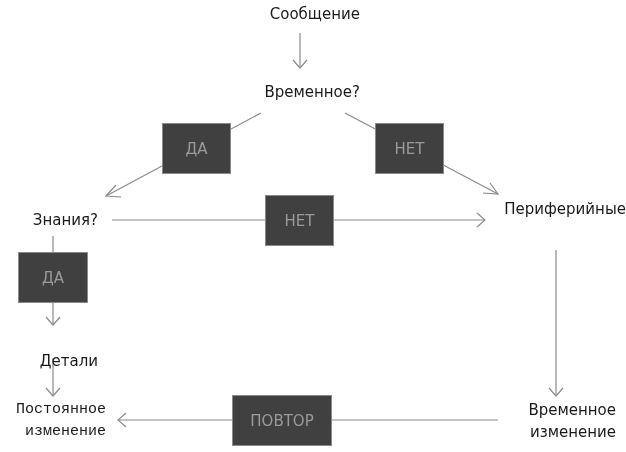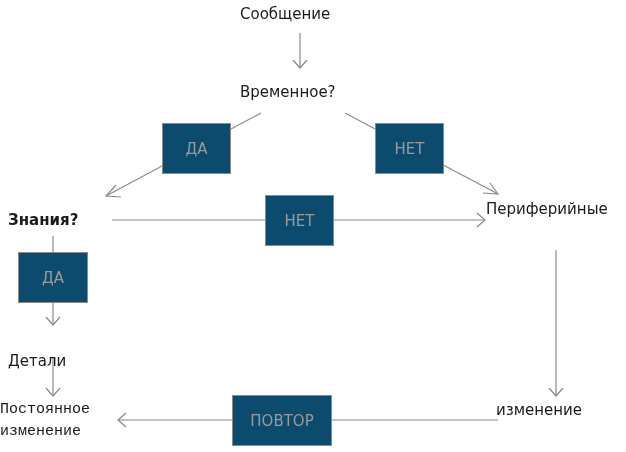--- a/index.html
+++ b/index.html
@@ -1,21 +1,21 @@
 <!DOCTYPE html>
 <html><head>
 <meta charset="utf-8">
 <style>
   html, body { margin:0; padding:0; background:#ffffff; }
   body { width:626px; height:452px; position:relative; overflow:hidden;
          font-family:"DejaVu Sans", sans-serif; }
   svg { position:absolute; left:0; top:0; }
-  .node { position:absolute; color:#1a1a1a; font-size:15px; text-align:left;
+  .node { position:absolute; color:#1a1a1a; font-size:15px; text-align:right;
           line-height:22px; white-space:nowrap; }
-  .box { position:absolute; border:1px solid #8a8a8a; background:#0c4a6e;
+  .box { position:absolute; border:1px solid #8a8a8a; background:#404040;
          color:#9a9a9a; font-size:15px; display:flex; align-items:center;
          justify-content:center; box-sizing:border-box; }
 </style>
 </head>
 <body>
 
 <svg width="626" height="452">
   <g stroke="#8a8a8a" stroke-width="1.2" fill="none">
 
     <line x1="300" y1="33" x2="300" y2="68"></line>
@@ -39,27 +39,28 @@
     <line x1="556" y1="250" x2="556" y2="396"></line>
     <polyline points="549,388 556,396 563,388"></polyline>
 
     <line x1="498" y1="420" x2="118" y2="420"></line>
     <polyline points="126,413 118,420 126,427"></polyline>
   </g>
 </svg>
 
 <div class="node" style="left:240px; top:3px; width:120px;">Сообщение</div>
 <div class="node" style="left:240px; top:81px; width:120px;">Временное?</div>
-<div class="node" style="left:8px; top:209px; width:90px;font-weight:bold;">Знания?</div>
+<div class="node" style="left:8px; top:209px; width:90px;">Знания?</div>
 <div class="node" style="left:8px; top:325px; width:90px;margin-top:25px;">Детали</div>
 
 <div class="node" style="left:486px; top:198px; width:140px;">
   <div>Периферийные</div>
 </div>
 <div class="node" style="left:496px; top:399px; width:120px;">
+  <div>Временное</div>
   <div>изменение</div>
 </div>
 <div class="node" style="left:0px; top:399px; width:106px;font-family:Liberation Mono, monospace;">
   <div>Постоянное</div>
   <div>изменение</div>
 </div>
 
 <div class="box" style="left:162px; top:123px; width:69px; height:51px;">ДА</div>
 <div class="box" style="left:375px; top:123px; width:69px; height:51px;">НЕТ</div>
 <div class="box" style="left:265px; top:195px; width:69px; height:51px;">НЕТ</div>

